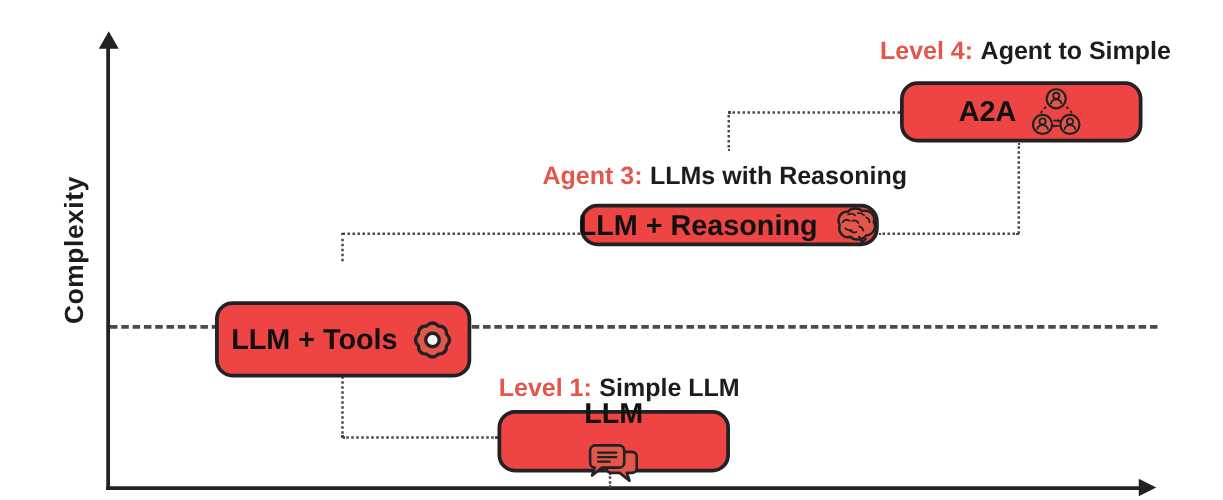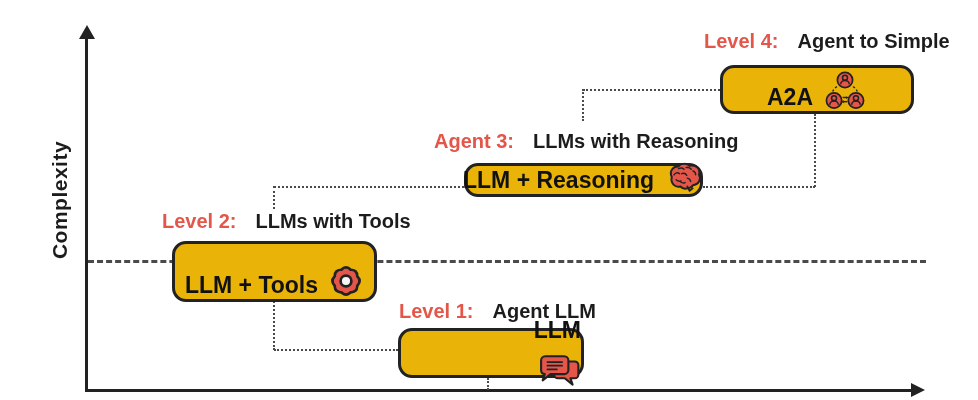--- a/index.html
+++ b/index.html
@@ -18,24 +18,24 @@
     transform:rotate(-90deg);font-size:21px;font-weight:bold;color:#1c1c1c;letter-spacing:.5px;}
   
   .midline{position:absolute;left:88px;top:260px;width:838px;height:0;
     border-top:3px dashed #4a4a4a;z-index:1;}
   
   .conn{position:absolute;z-index:1;}
   .conn.h{height:0;border-top:2px dotted #4a4a4a;}
   .conn.v{width:0;border-left:2px dotted #4a4a4a;}
   
   .lvl-label{position:absolute;font-size:20px;font-weight:bold;color:#1c1c1c;white-space:nowrap;z-index:2;}
-  .lvl-label .red{color:#E4564A;margin-right:19px;}
+  .lvl-label .red{color:#E4564A;margin-right:6px;}
   
-  .lvl-box{position:absolute;background:#eab308;border:3px solid #222;border-radius:14px;
-    display:flex;align-items:flex-end;justify-content:center;gap:10px;
+  .lvl-box{position:absolute;background:#ef4444;border:3px solid #222;border-radius:14px;
+    display:flex;align-items:center;justify-content:center;gap:10px;
     font-size:23px;font-weight:bold;color:#111;z-index:2;box-sizing:border-box;white-space:nowrap;}
   .lvl-box svg{flex:0 0 auto;}
 </style>
 </head>
 <body>
 
 <div class="canvas">
 
   <div class="y-axis"></div>
   <div class="y-arrow"></div>
@@ -49,34 +49,31 @@
   <div class="conn h" style="left:274px;top:349px;width:124px;"></div>
   <div class="conn v" style="left:273px;top:290px;height:60px;"></div>
   <div class="conn v" style="left:273px;top:186px;height:23px;"></div>
   <div class="conn h" style="left:274px;top:186px;width:190px;"></div>
   <div class="conn h" style="left:703px;top:186px;width:112px;"></div>
   <div class="conn v" style="left:814px;top:114px;height:73px;"></div>
   <div class="conn v" style="left:582px;top:89px;height:32px;"></div>
   <div class="conn h" style="left:583px;top:89px;width:137px;"></div>
 
   <div class="lvl-label" style="left:399px;top:300px;">
-    <span class="red">Level 1:</span><span>Agent LLM</span>
+    <span class="red">Level 1:</span><span>Simple LLM</span>
   </div>
   <div class="lvl-box" style="left:398px;top:328px;width:186px;height:50px;flex-direction:column;">
     <span>LLM</span>
     <svg width="42" height="36" viewBox="0 0 40 34">
       <path d="M18,7 h16 a3.5,3.5 0 0 1 3.5,3.5 v9 a3.5,3.5 0 0 1 -3.5,3.5 h-4 l2,6 -7.5,-6 h-6.5 a3.5,3.5 0 0 1 -3.5,-3.5 v-9 a3.5,3.5 0 0 1 3.5,-3.5 Z" fill="#E4564A" stroke="#222" stroke-width="2" stroke-linejoin="round"></path>
       <path d="M6,2 h18 a4,4 0 0 1 4,4 v9 a4,4 0 0 1 -4,4 h-13 l-7.5,6 2,-6 a4,4 0 0 1 -3.5,-4 v-9 a4,4 0 0 1 4,-4 Z" fill="#E4564A" stroke="#222" stroke-width="2" stroke-linejoin="round"></path>
       <path d="M8,7.5 h14 M8,11 h14 M8,14.5 h9" stroke="#222" stroke-width="1.7" stroke-linecap="round" fill="none"></path>
     </svg>
   </div>
 
-  <div class="lvl-label" style="left:162px;top:210px;">
-    <span class="red">Level 2:</span><span>LLMs with Tools</span>
-  </div>
   <div class="lvl-box" style="left:172px;top:241px;width:205px;height:61px;">
     <span>LLM + Tools</span>
     <svg width="36" height="36" viewBox="0 0 32 32">
       <rect x="5" y="5" width="22" height="22" rx="5.5" fill="#222"></rect>
       <rect x="5" y="5" width="22" height="22" rx="5.5" fill="#222" transform="rotate(45 16 16)"></rect>
       <rect x="7.2" y="7.2" width="17.6" height="17.6" rx="4" fill="#E4564A"></rect>
       <rect x="7.2" y="7.2" width="17.6" height="17.6" rx="4" fill="#E4564A" transform="rotate(45 16 16)"></rect>
       <circle cx="16" cy="16" r="4.8" fill="#f6f6f4" stroke="#222" stroke-width="2.4"></circle>
     </svg>
   </div>

